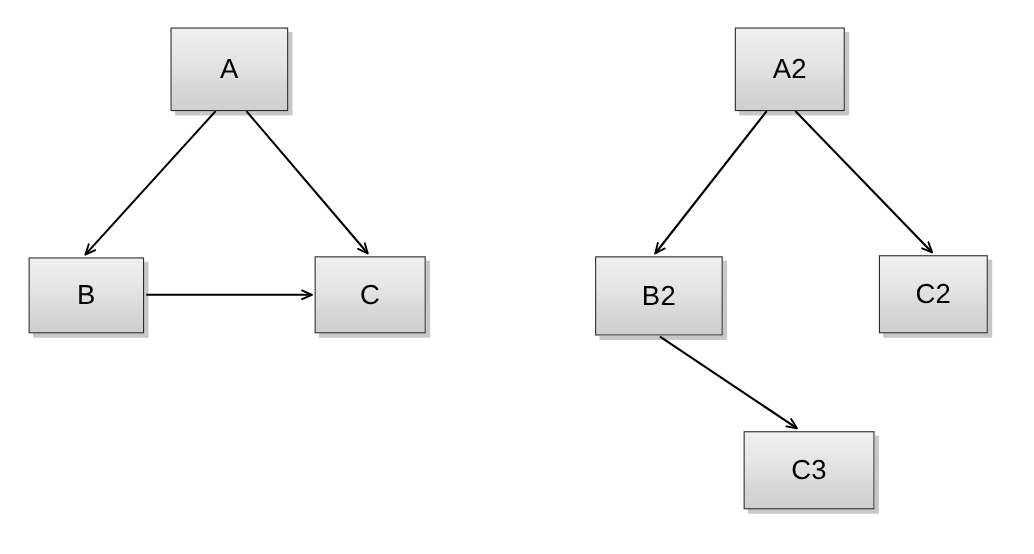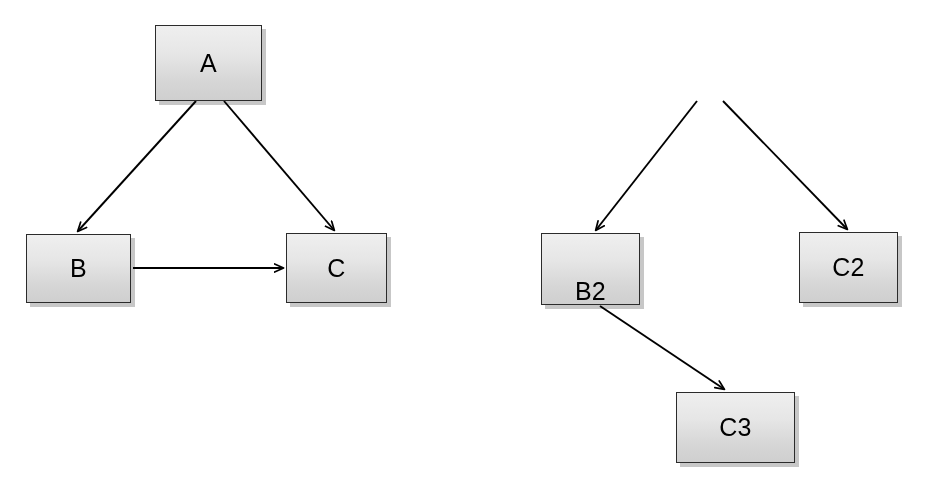--- a/index.html
+++ b/index.html
@@ -70,22 +70,25 @@
   </div>
 
   <div class="node" style="left: 26px; top: 234px; width: 105px; height: 69px;">
     <span class="node-label">B</span>
   </div>
 
   <div class="node" style="left: 286px; top: 233px; width: 101px; height: 70px;">
     <span class="node-label">C</span>
   </div>
 
+  <div class="node" style="left: 668px; top: 25px; width: 100px; height: 76px;">
+    <span class="node-label">A2</span>
+  </div>
 
-  <div class="node" style="left: 541px; top: 233px; width: 99px; height: 72px; align-items: flex-end;">
+  <div class="node" style="left: 541px; top: 233px; width: 116px; height: 72px;">
     <span class="node-label">B2</span>
   </div>
 
   <div class="node" style="left: 799px; top: 232px; width: 99px; height: 71px;">
     <span class="node-label">C2</span>
   </div>
 
   <div class="node" style="left: 676px; top: 392px; width: 119px; height: 71px;">
     <span class="node-label">C3</span>
   </div>

